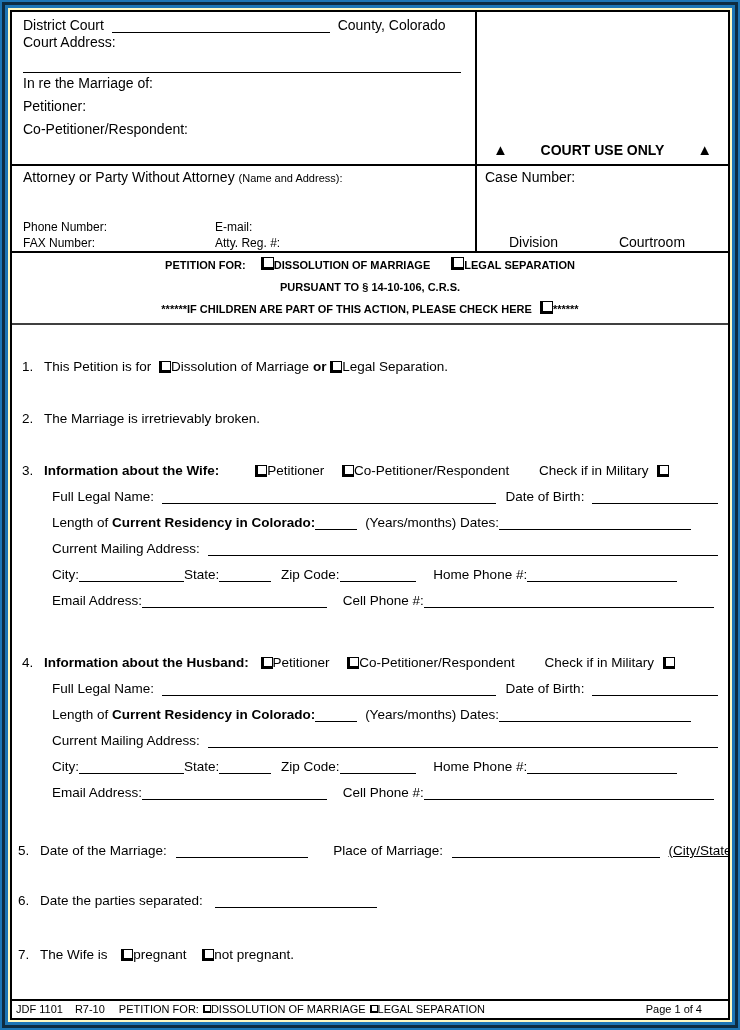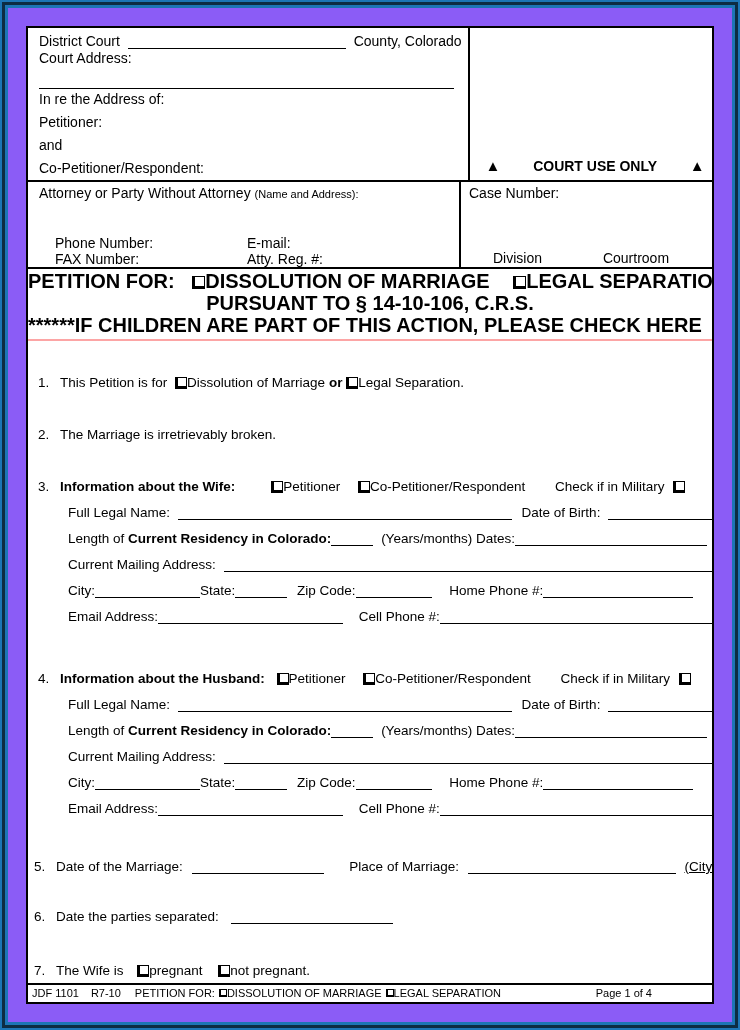--- a/index.html
+++ b/index.html
@@ -6,85 +6,84 @@
   html { background:#fff; }
   body {
     width:740px; height:1030px;
     background:#1c75b5;
     padding:2px;
     font-family:"Liberation Sans","DejaVu Sans",sans-serif;
     color:#000;
     overflow:hidden;
   }
   .frame  { height:100%; border:3px solid #0d2c42; padding:3px; }
-  .paper  { height:100%; background:#8b5cf6; padding:18px; }
+  .paper  { height:100%; background:#fef9c3; padding:2px; }
   .page   { height:100%; border:2px solid #000; display:flex; flex-direction:column; overflow:hidden; background:#fff; }
 
   
   .caption { display:grid; grid-template-columns:1fr 253px; height:152px; flex:none; }
   .cap-left { padding:5px 6px 2px 11px; font-size:14px; line-height:17px; white-space:nowrap; }
   .cap-rule { border-top:1.5px solid #000; margin:21px 8px 2px 0; }
   .mt6 { margin-top:6px; }
   .cap-right { border-left:2px solid #000; display:flex; flex-direction:column; justify-content:flex-end; padding:0 16px 6px 16px; }
   .cuo { display:flex; justify-content:space-between; align-items:center; font-weight:bold; font-size:14px; }
   .tri { font-size:15px; }
 
   .caption2 { display:grid; grid-template-columns:1fr 253px; border-top:2px solid #000; border-bottom:2px solid #000; height:89px; flex:none; }
   .atty-cell { padding:3px 6px 2px 11px; font-size:14px; line-height:17px; white-space:nowrap; }
   .atty-sub { font-size:11px; }
-  .contact-grid { display:grid; grid-template-columns:192px 1fr; font-size:14px; line-height:16px;margin-left:16px; }
+  .contact-grid { display:grid; grid-template-columns:192px 1fr; font-size:12px; line-height:16px; }
   .contact-grid.first { margin-top:32px; }
   .case-cell { border-left:2px solid #000; padding:3px 6px 3px 8px; display:flex; flex-direction:column; justify-content:space-between; font-size:14px; }
   .case-bottom { display:grid; grid-template-columns:97px 1fr;text-align:center; }
 
   
-  .title-band { border-bottom:2px solid #fca5a5; text-align:center; font-weight:bold; font-size:20px; line-height:22px; padding:1px 0 3px 0; flex:none; white-space:nowrap; }
+  .title-band { border-bottom:2px solid #404040; text-align:center; font-weight:bold; font-size:11px; line-height:22px; padding:1px 0 3px 0; flex:none; white-space:nowrap; }
 
   
   .cb { display:inline-block; width:12px; height:12px; border:1.5px solid #000; border-left-width:3px; border-bottom-width:3px; vertical-align:-2px; }
   .cb-t { width:13px; height:13px; vertical-align:-1px; }
   .cb-s { width:8px; height:8px; border-width:1px; border-left-width:2px; border-bottom-width:2px; vertical-align:0px; }
 
   
   .bl { display:inline-block; border-bottom:1.5px solid #000; height:14px; vertical-align:-3px; }
 
   
   .body { flex:1; font-size:13.5px; line-height:16px; padding:0 6px; white-space:nowrap; }
   .item { display:flex; }
   .inum  { flex:none; width:26px; padding-left:4px; }
   .inum2 { flex:none; width:22px; padding-left:0; }
   .sub { margin-left:34px; margin-top:10px; }
   .itext { flex:1; }
 
   
   .footer { flex:none; border-top:2px solid #000; font-size:11px; line-height:13px; padding:2px 6px 2px 4px; white-space:nowrap; }
   .f1 { display:flex; align-items:baseline; }
-  .fpage { margin-left:auto; margin-right:54px; }
+  .fpage { margin-left:auto; margin-right:20px; }
   .f2 { padding-left:9px; }
   b { font-weight:bold; }
 </style>
 </head>
 <body>
 
 <div class="frame">
 <div class="paper">
 <div class="page">
 
   <div class="caption">
     <div class="cap-left">
       <div>
         <span>District Court</span>
         <span class="bl" style="width:218px; margin:0 4px;"></span>
         <span>County, Colorado</span>
       </div>
       <div>Court Address:</div>
       <div class="cap-rule"></div>
-      <div>In re the Address of:</div>
+      <div>In re the Marriage of:</div>
       <div class="mt6">Petitioner:</div>
-      <div class="mt6">and</div>
       <div class="mt6">Co-Petitioner/Respondent:</div>
     </div>
     <div class="cap-right">
       <div class="cuo">
         <span class="tri">▲</span>
         <span>COURT USE ONLY</span>
         <span class="tri">▲</span>
       </div>
     </div>
   </div>

